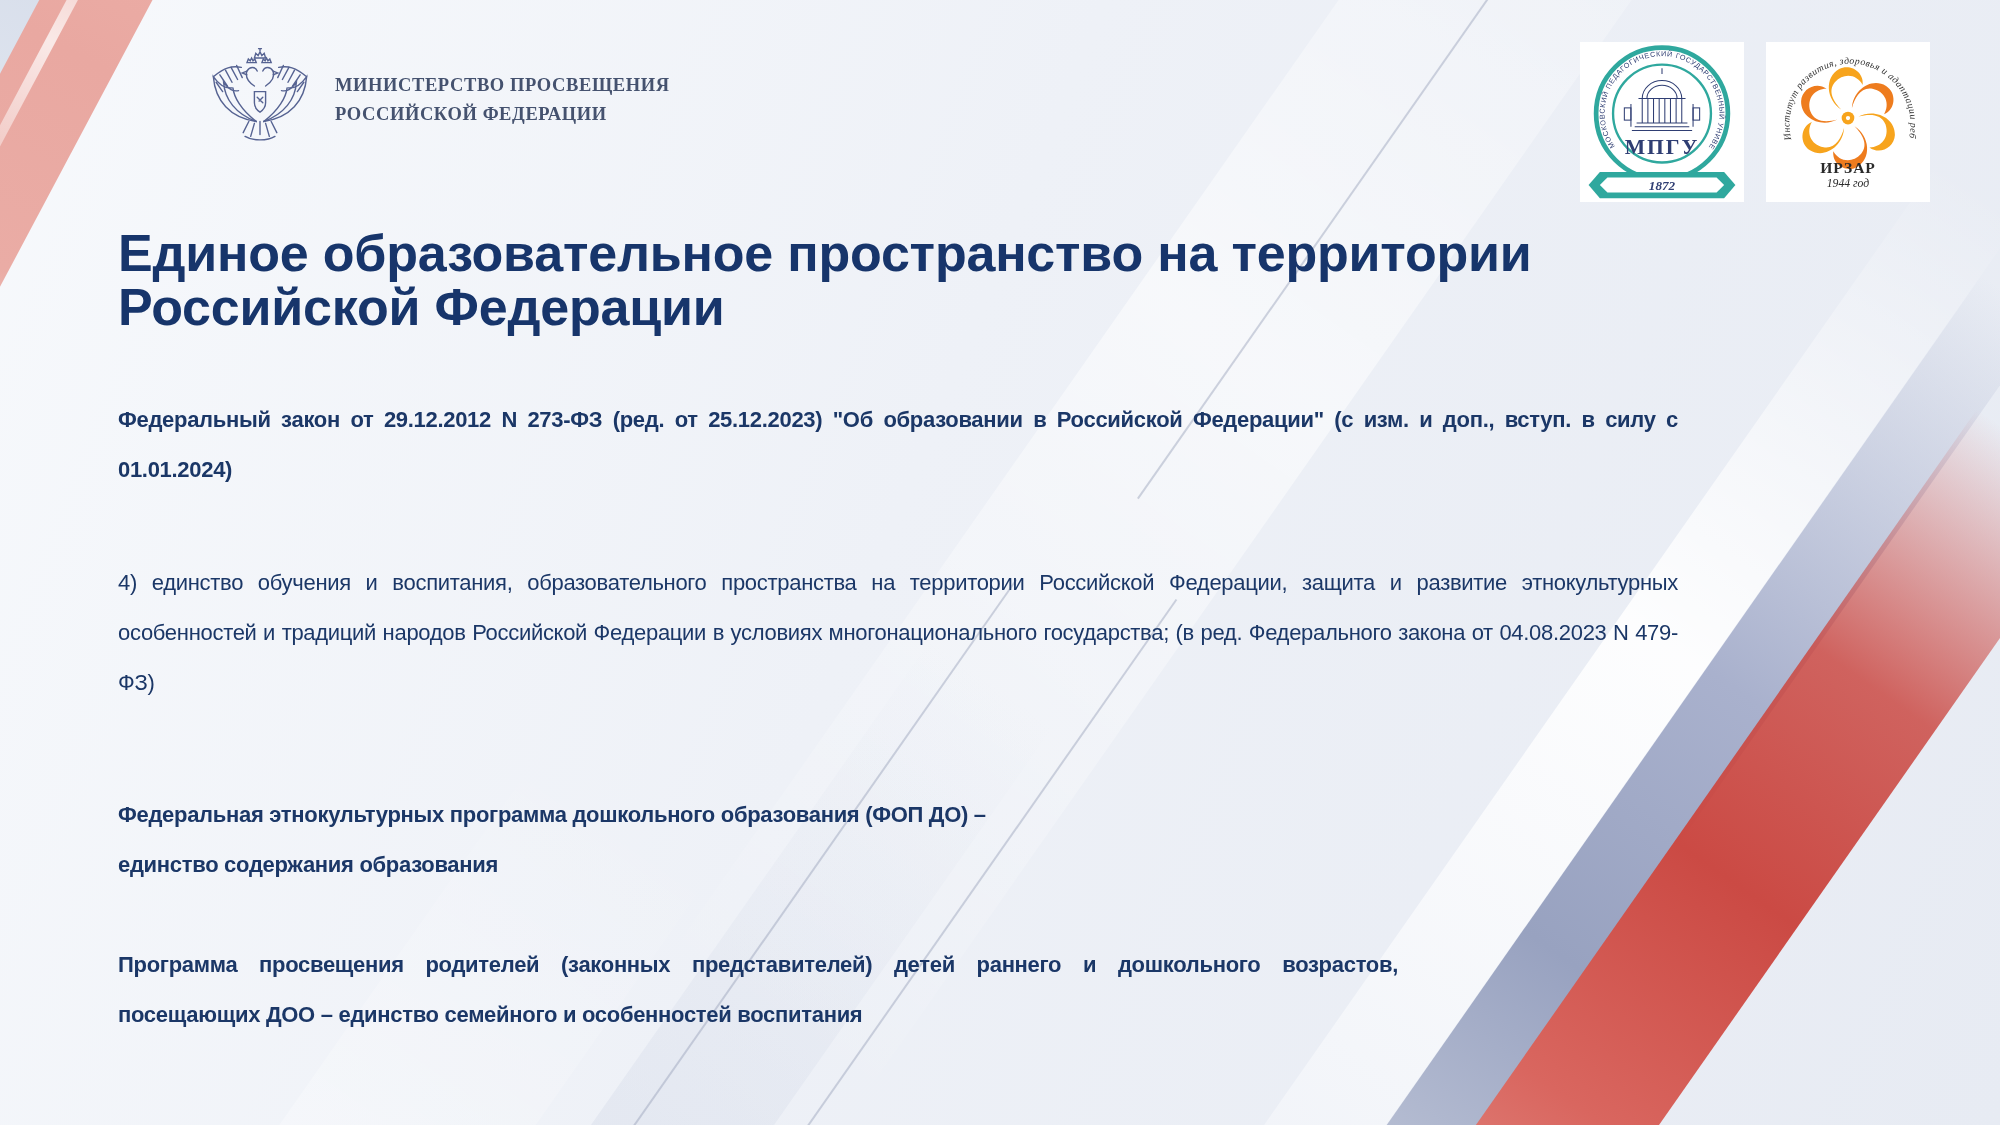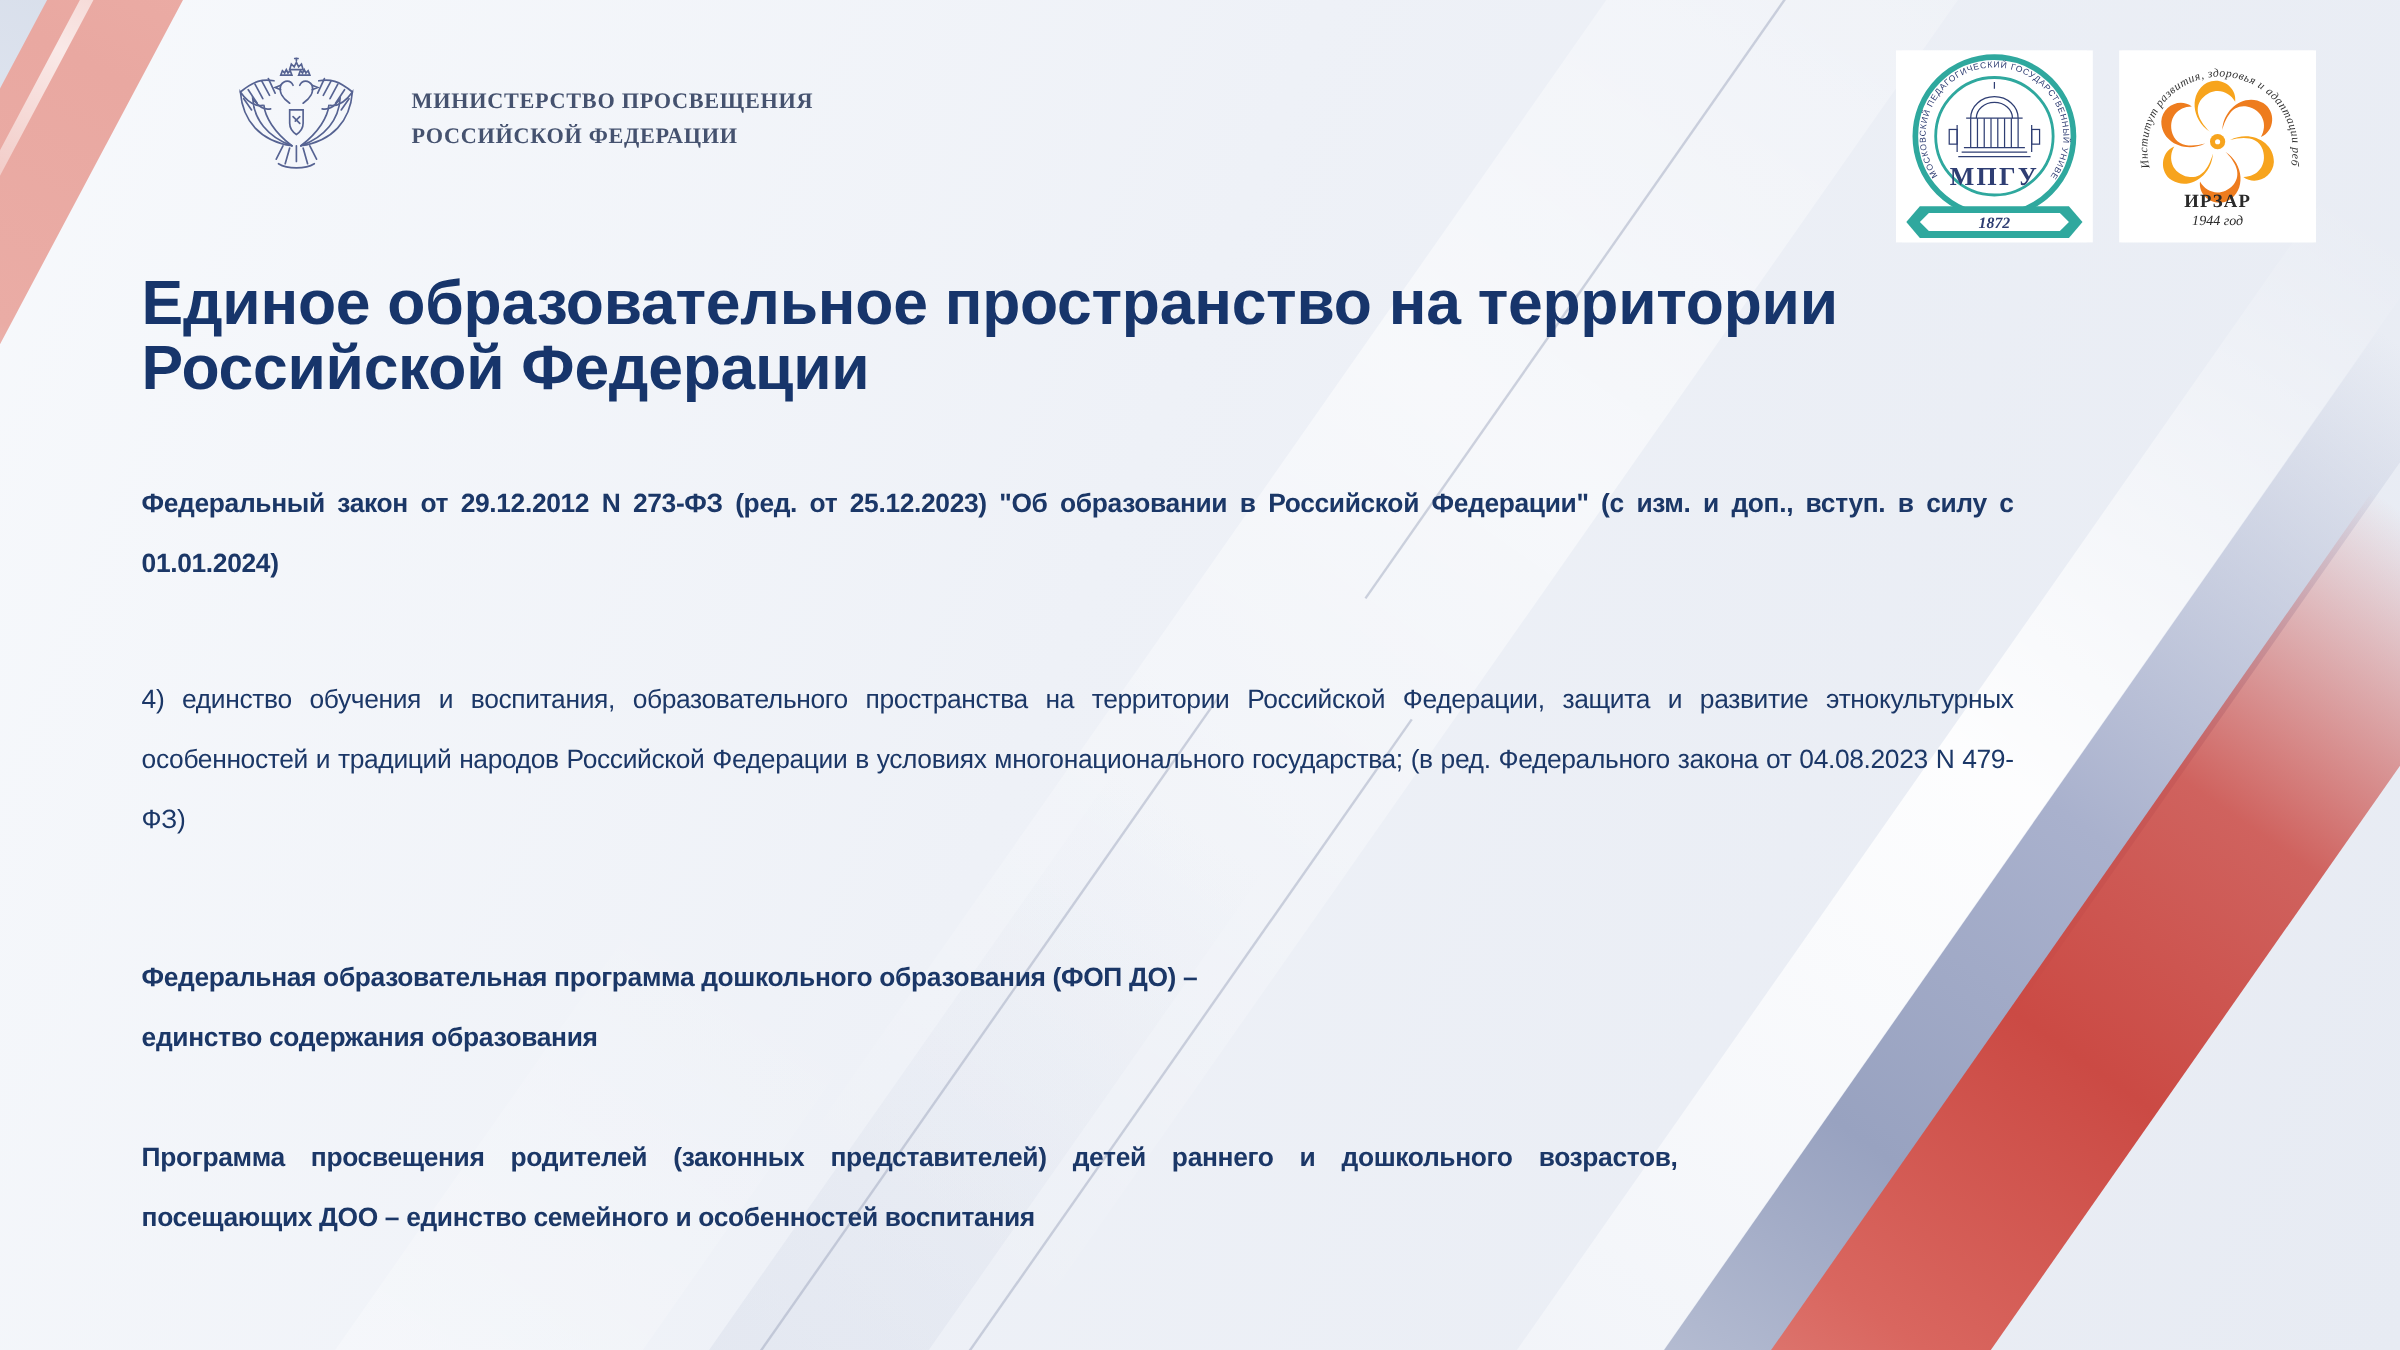--- a/index.html
+++ b/index.html
@@ -26,21 +26,21 @@
     background:linear-gradient(to bottom,rgba(255,255,255,.0),rgba(255,255,255,.55) 50%,rgba(255,255,255,0));}
   .mid-band-b{left:660px;top:300px;width:150px;height:1500px;transform:rotate(35deg);
     background:linear-gradient(to bottom,rgba(205,212,228,0) 20%,rgba(205,212,228,.4) 70%,rgba(205,212,228,.15));}
   .mid-band-c{left:320px;top:350px;width:210px;height:1500px;transform:rotate(35deg);
     background:linear-gradient(to bottom,rgba(255,255,255,0) 25%,rgba(255,255,255,.45) 75%,rgba(255,255,255,.2));}
   .thin-line{width:2px;height:1100px;transform:rotate(35deg);background:rgba(150,160,185,.45);}
   .tn1{left:700px;top:480px;}
   .tn2{left:860px;top:500px;}
   .tn3{left:1395px;top:-320px;width:2px;height:900px;}
   
-  .ministry{position:absolute;left:191px;top:48px;display:flex;align-items:center;gap:40px;}
+  .ministry{position:absolute;left:204px;top:48px;display:flex;align-items:center;gap:19px;}
   .ministry svg{display:block;}
   .ministry-name{font-family:"Liberation Serif","DejaVu Serif",serif;color:#45526f;
     font-size:18.5px;line-height:1.55;letter-spacing:.6px;font-weight:600;}
   .logo-box{position:absolute;top:42px;background:#fff;}
   .logo-mpgu{left:1580px;width:164px;height:160px;}
   .logo-irzar{left:1766px;width:164px;height:160px;}
   .logo-box svg{display:block;width:100%;height:100%;}
   
   .content{position:absolute;left:118px;top:0;width:1578px;color:#1b3767;}
   .title{position:absolute;top:226px;width:1560px;margin:0;white-space:pre-line;
@@ -154,18 +154,18 @@
       <text x="82" y="134" text-anchor="middle" font-family="Liberation Serif, serif" font-weight="bold" font-size="16" letter-spacing="1" fill="#2a2a2a">ИРЗАР</text>
       <text x="82" y="149" text-anchor="middle" font-family="Liberation Serif, serif" font-style="italic" font-size="12" fill="#2a2a2a">1944 год</text>
     </svg>
   </div>
 
   <div class="content">
     <h1 class="title">Единое образовательное пространство на территории
 Российской Федерации</h1>
     <p class="p p-law">Федеральный закон от 29.12.2012 N 273-ФЗ (ред. от 25.12.2023) "Об образовании в Российской Федерации" (с изм. и доп., вступ. в силу с 01.01.2024)</p>
     <p class="p p-item4">4) единство обучения и воспитания, образовательного пространства на территории Российской Федерации, защита и развитие этнокультурных особенностей и традиций народов Российской Федерации в условиях многонационального государства; (в ред. Федерального закона от 04.08.2023 N 479-ФЗ)</p>
-    <p class="p p-fop">Федеральная образовательная программа дошкольного образования (ФОП ДО) –
+    <p class="p p-fop">Федеральная этнокультурных программа дошкольного образования (ФОП ДО) –
 единство содержания образования</p>
     <p class="p p-parents">Программа просвещения родителей (законных представителей) детей раннего и дошкольного возрастов, посещающих ДОО – единство семейного и особенностей воспитания</p>
   </div>
 
 </div>
 
 </body></html>

